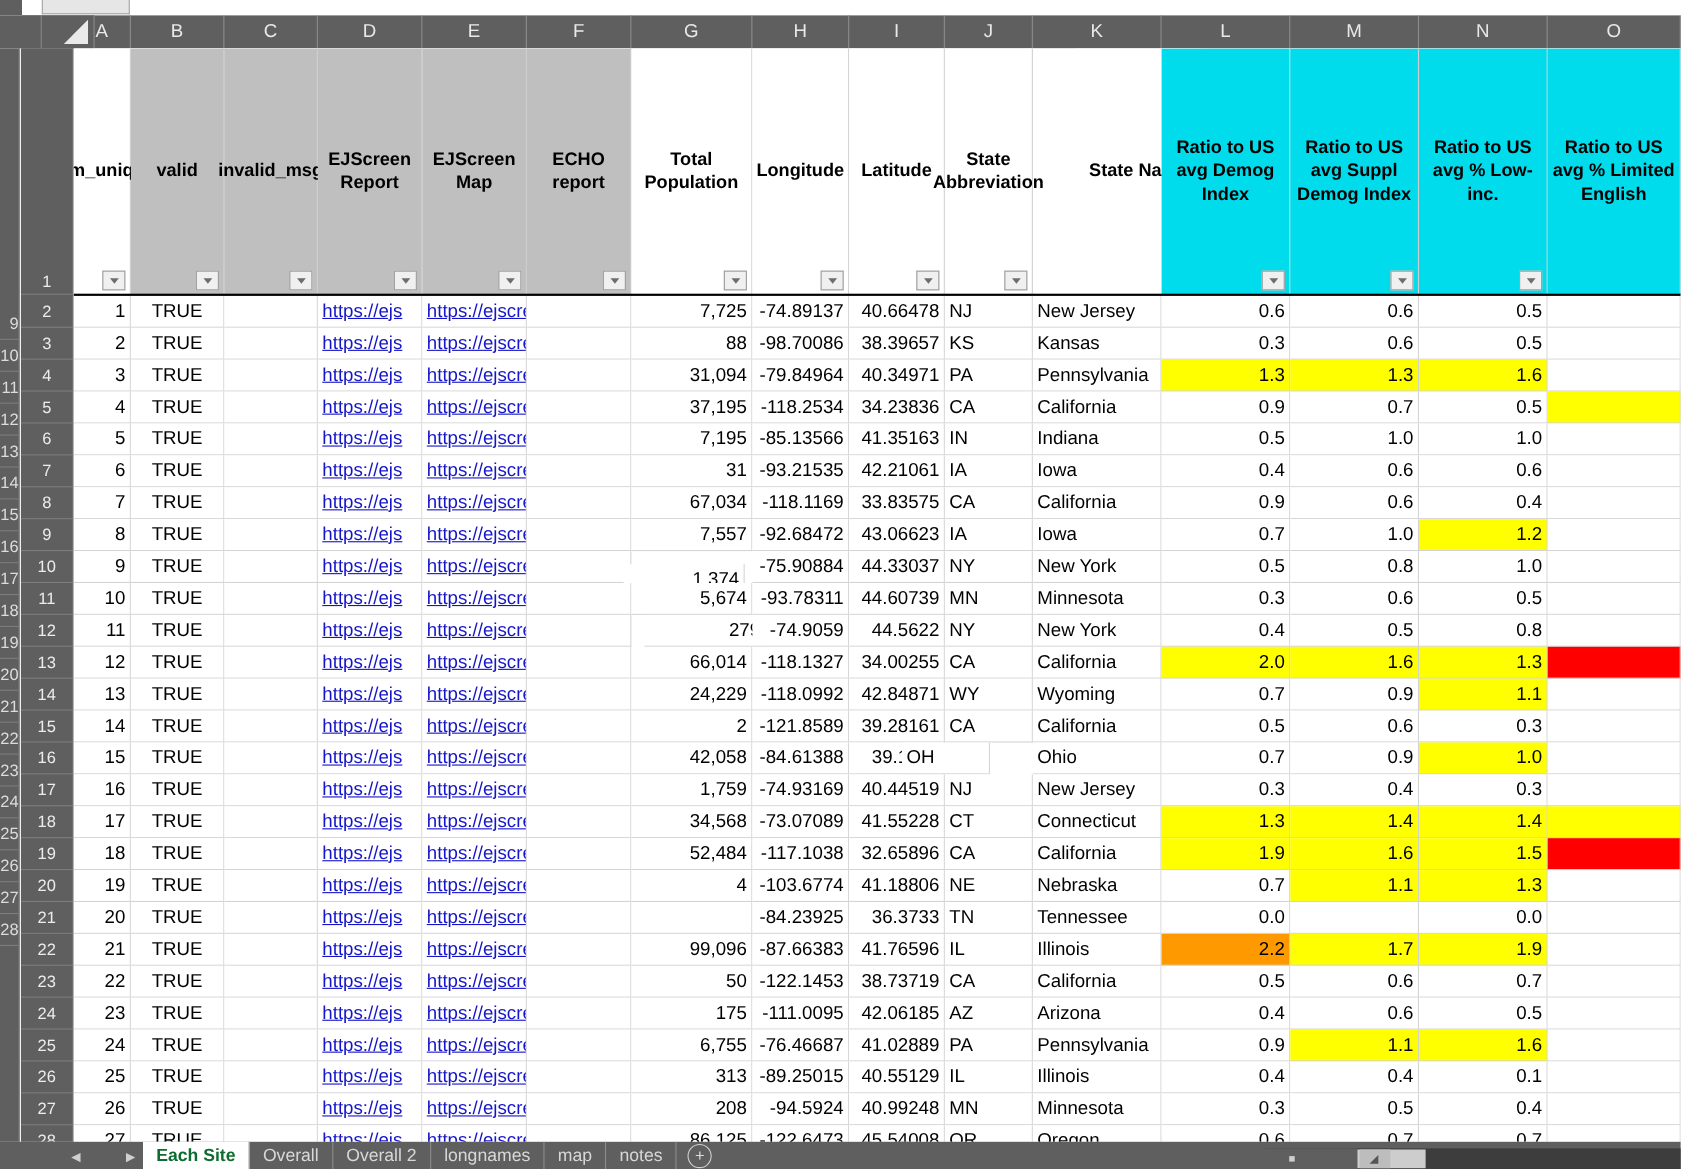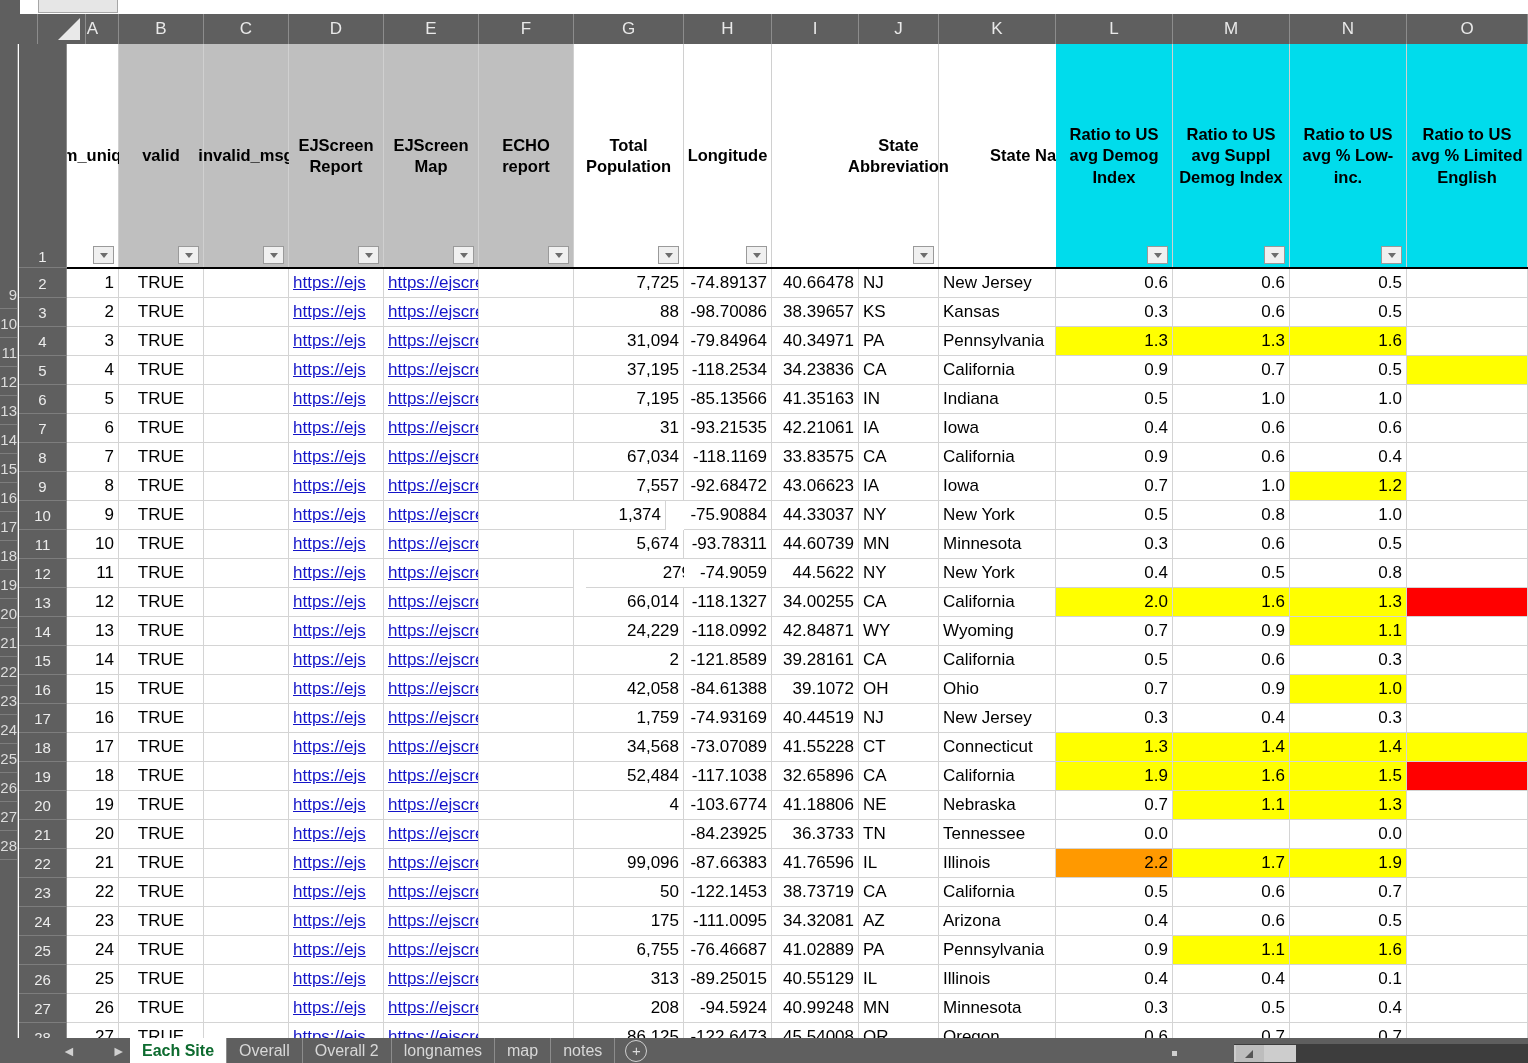--- a/index.html
+++ b/index.html
@@ -305,20 +305,24 @@
             <div class="filterbtn"></div>
           </div>
           <div class="hcell white" style="left: 507px; width: 110px;">
             <span class="htxt">Total Population</span>
             <div class="filterbtn"></div>
           </div>
           <div class="hcell white" style="left: 617px; width: 88px;">
             <span class="htxt">Longitude</span>
             <div class="filterbtn"></div>
           </div>
+          <div class="hcell white" style="left: 705px; width: 87px;">
+            <span class="htxt">Latitude</span>
+            <div class="filterbtn"></div>
+          </div>
           <div class="hcell white" style="left: 792px; width: 80px;">
             <span class="htxt">State Abbreviation</span>
             <div class="filterbtn"></div>
           </div>
           <div class="hcell white" style="left: 910px; width: 117px;">
             <span class="htxt">State Name</span>
             <div class="filterbtn"></div>
           </div>
           <div class="hcell cyan" style="left: 989px; width: 117px;">
             <span class="htxt">Ratio to US avg Demog Index</span>
@@ -474,21 +478,21 @@
             <div class="dcell num yellow" style="left: 1223px; width: 117px;">1.2</div>
             <div class="dcell num" style="left: 1340px; width: 121px;"></div>
           </div>
           <div class="datarow" style="top: 457px;">
             <div class="dcell num" style="left: 0px; width: 52px;">9</div>
             <div class="dcell ctr" style="left: 52px; width: 85px;">TRUE</div>
             <div class="dcell left" style="left: 137px; width: 85px;"></div>
             <div class="dcell link" style="left: 222px; width: 95px;">https://ejs</div>
             <div class="dcell link" style="left: 317px; width: 95px;">https://ejscreen.epa</div>
             <div class="dcell left" style="left: 412px; width: 95px;"></div>
-            <div class="dcell num" style="left: 489px; width: 110px;">1,374</div>
+            <div class="dcell num" style="left: 500px; width: 110px; margin-top: 12px;">1,374</div>
             <div class="dcell num" style="left: 617px; width: 88px;">-75.90884</div>
             <div class="dcell num" style="left: 705px; width: 87px;">44.33037</div>
             <div class="dcell left" style="left: 792px; width: 80px;">NY</div>
             <div class="dcell left" style="left: 872px; width: 117px;">New York</div>
             <div class="dcell num" style="left: 989px; width: 117px;">0.5</div>
             <div class="dcell num" style="left: 1106px; width: 117px;">0.8</div>
             <div class="dcell num" style="left: 1223px; width: 117px;">1.0</div>
             <div class="dcell num" style="left: 1340px; width: 121px;"></div>
           </div>
           <div class="datarow" style="top: 486px;">
@@ -579,21 +583,21 @@
           <div class="datarow" style="top: 631px;">
             <div class="dcell num" style="left: 0px; width: 52px;">15</div>
             <div class="dcell ctr" style="left: 52px; width: 85px;">TRUE</div>
             <div class="dcell left" style="left: 137px; width: 85px;"></div>
             <div class="dcell link" style="left: 222px; width: 95px;">https://ejs</div>
             <div class="dcell link" style="left: 317px; width: 95px;">https://ejscreen.epa</div>
             <div class="dcell left" style="left: 412px; width: 95px;"></div>
             <div class="dcell num" style="left: 507px; width: 110px;">42,058</div>
             <div class="dcell num" style="left: 617px; width: 88px;">-84.61388</div>
             <div class="dcell num" style="left: 705px; width: 87px;">39.1072</div>
-            <div class="dcell left" style="left: 792px; width: 80px;">OH</div>
+            <div class="dcell left" style="left: 753px; width: 80px;">OH</div>
             <div class="dcell left" style="left: 872px; width: 117px;">Ohio</div>
             <div class="dcell num" style="left: 989px; width: 117px;">0.7</div>
             <div class="dcell num" style="left: 1106px; width: 117px;">0.9</div>
             <div class="dcell num yellow" style="left: 1223px; width: 117px;">1.0</div>
             <div class="dcell num" style="left: 1340px; width: 121px;"></div>
           </div>
           <div class="datarow" style="top: 660px;">
             <div class="dcell num" style="left: 0px; width: 52px;">16</div>
             <div class="dcell ctr" style="left: 52px; width: 85px;">TRUE</div>
             <div class="dcell left" style="left: 137px; width: 85px;"></div>
@@ -714,21 +718,21 @@
           </div>
           <div class="datarow" style="top: 863px;">
             <div class="dcell num" style="left: 0px; width: 52px;">23</div>
             <div class="dcell ctr" style="left: 52px; width: 85px;">TRUE</div>
             <div class="dcell left" style="left: 137px; width: 85px;"></div>
             <div class="dcell link" style="left: 222px; width: 95px;">https://ejs</div>
             <div class="dcell link" style="left: 317px; width: 95px;">https://ejscreen.epa</div>
             <div class="dcell left" style="left: 412px; width: 95px;"></div>
             <div class="dcell num" style="left: 507px; width: 110px;">175</div>
             <div class="dcell num" style="left: 617px; width: 88px;">-111.0095</div>
-            <div class="dcell num" style="left: 705px; width: 87px;">34.32081</div>
+            <div class="dcell num" style="left: 705px; width: 87px;">42.06185</div>
             <div class="dcell left" style="left: 792px; width: 80px;">AZ</div>
             <div class="dcell left" style="left: 872px; width: 117px;">Arizona</div>
             <div class="dcell num" style="left: 989px; width: 117px;">0.4</div>
             <div class="dcell num" style="left: 1106px; width: 117px;">0.6</div>
             <div class="dcell num" style="left: 1223px; width: 117px;">0.5</div>
             <div class="dcell num" style="left: 1340px; width: 121px;"></div>
           </div>
           <div class="datarow" style="top: 892px;">
             <div class="dcell num" style="left: 0px; width: 52px;">24</div>
             <div class="dcell ctr" style="left: 52px; width: 85px;">TRUE</div>

